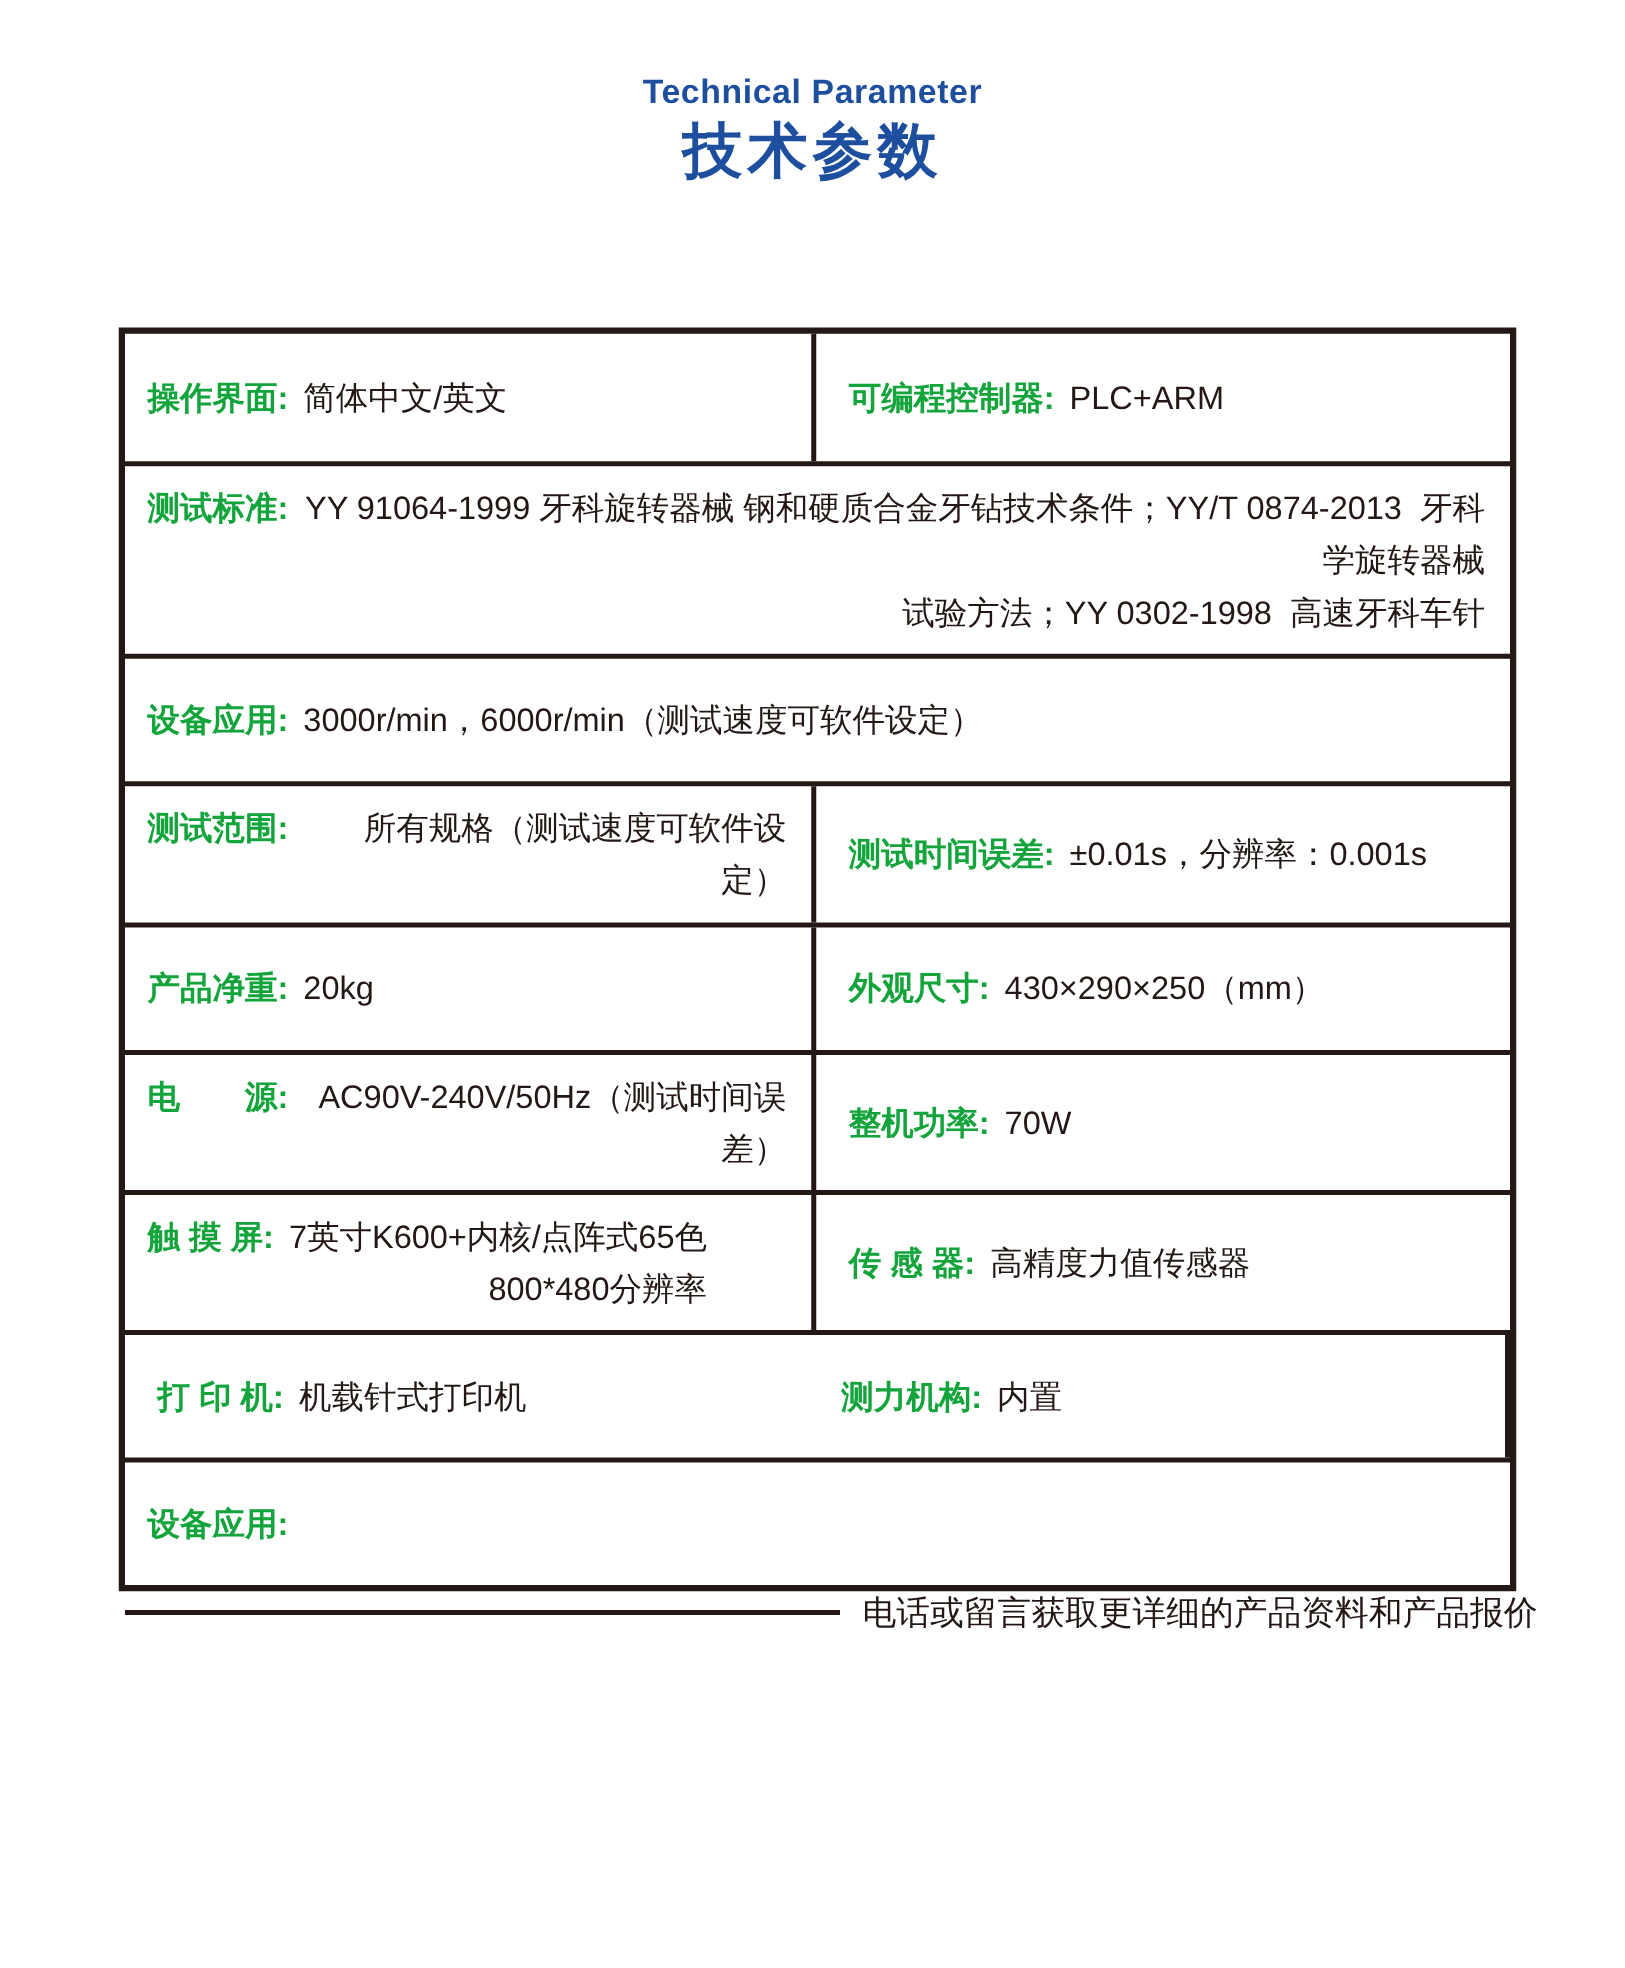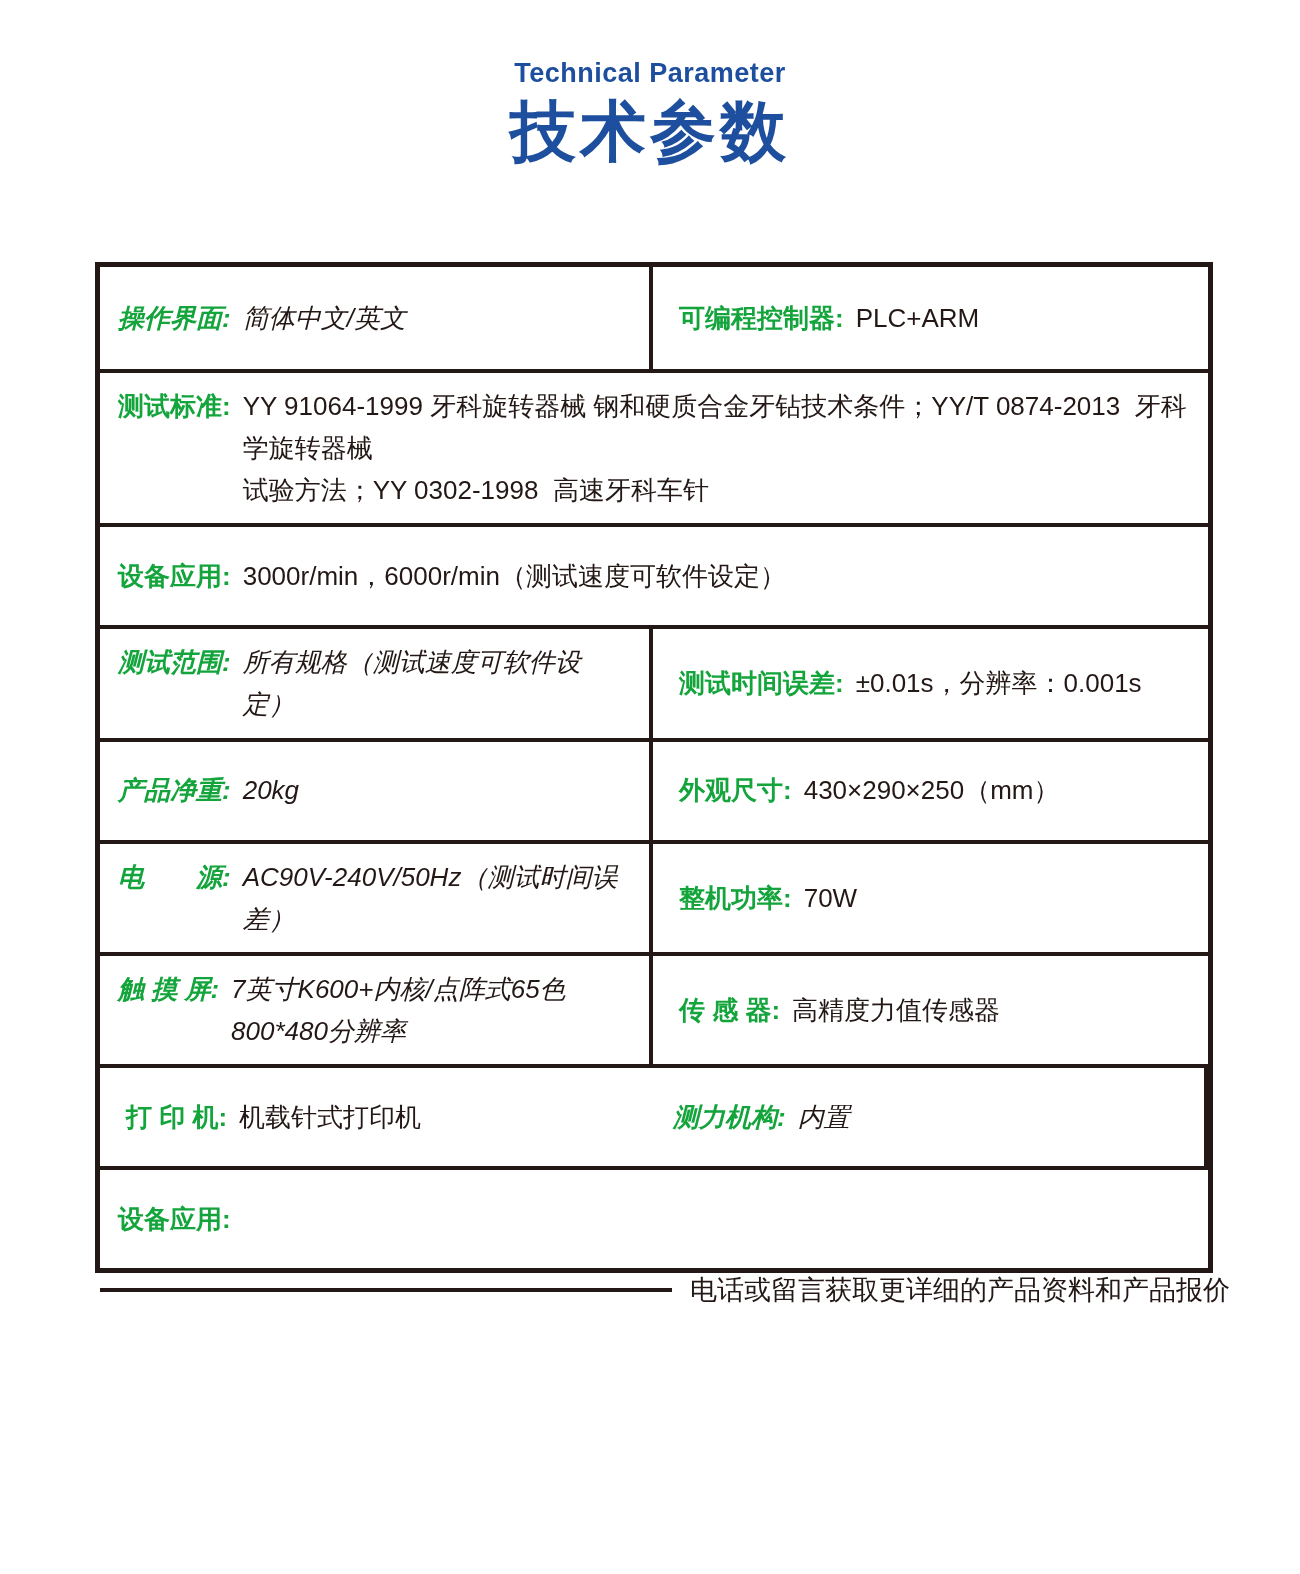--- a/index.html
+++ b/index.html
@@ -12,47 +12,47 @@
     color:#231815;
     overflow:hidden;
   }
 
   
   .header { position:absolute; top:58px; left:0; width:100%; text-align:center; }
   .subtitle {
     color:#1e4f9e; font-size:27px; font-weight:bold; letter-spacing:0.5px;
   }
   .title {
-    color:#1e4f9e; font-size:66px; font-weight:bold; letter-spacing:4px;
+    color:#1e4f9e; font-size:48px; font-weight:bold; letter-spacing:4px;
     margin-top:8px; line-height:1.05;
   }
 
   
   .spec-table {
     position:absolute; left:95px; top:262px; width:1118px;
     border:5px solid #231815;
     background:#ffffff;
   }
   .t-row { display:flex; align-items:stretch; border-top:4px solid #231815; min-height:102px; }
   .t-row:first-child { border-top:none; }
   .cell {
     flex:1 1 auto;
     display:flex; align-items:center;
     padding:12px 20px 12px 18px;
     font-size:26px; line-height:1.62;
   }
-  .cell.split-left { flex:0 0 553px; border-right:4px solid #231815;font-style:italic; }
+  .cell.split-left { flex:0 0 553px; border-right:4px solid #231815; }
   .cell.split-right { padding-left:26px; }
   .cell-inner { display:flex; align-items:flex-start; }
   .label {
     color:#14a43c; font-weight:bold; white-space:pre; flex:none;
     margin-right:12px;
   }
   .value { color:#231815; font-weight:normal; }
-  .line { display:block; white-space:pre-wrap; }
+  .line { display:block; white-space:pre-wrap;text-align:right; }
 
   
   .footer {
     position:absolute; left:100px; top:1262px; width:1112px; height:56px;
     display:flex; align-items:center;
   }
   .rule { flex:none; width:572px; height:4px; background:#231815; }
   .note { margin-left:18px; font-size:27px; color:#231815; white-space:nowrap; }
 </style>
 </head>

